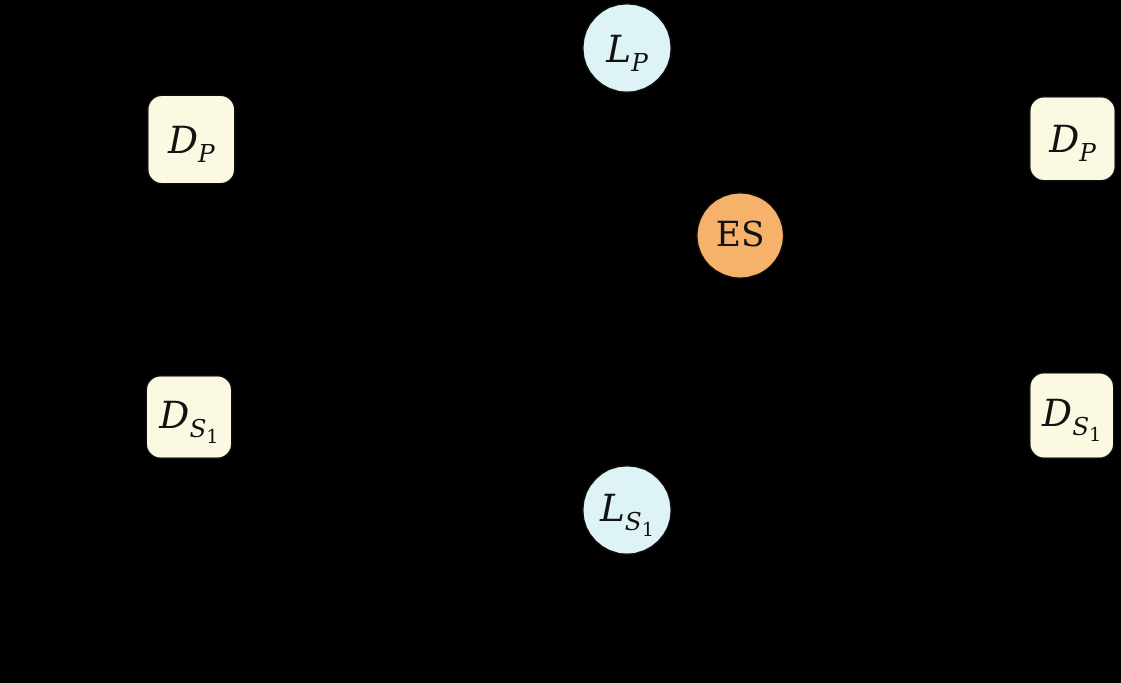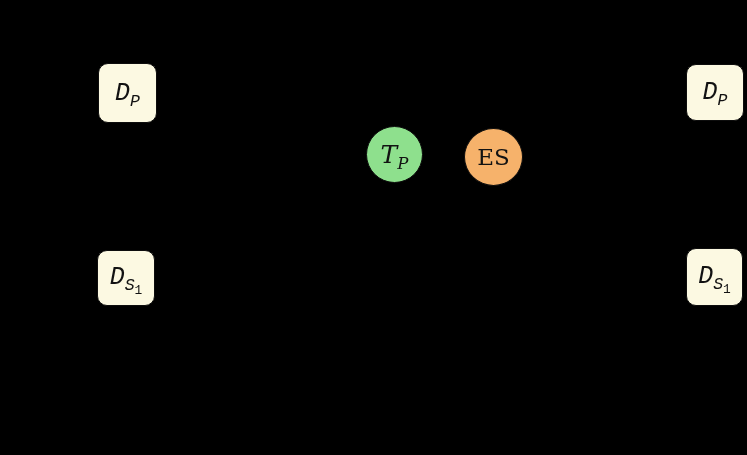--- a/index.html
+++ b/index.html
@@ -21,21 +21,21 @@
     align-items: center;
     justify-content: center;
     box-sizing: border-box;
     border: 1px solid #0d0d0d;
     color: #121212;
   }
   .shape-circle { border-radius: 50%; }
   .shape-square { border-radius: 10px; }
 
   .fill-link  { background: #ddf3f6; }
-  .fill-data  { background: #fcf9e2; font-family: Liberation Mono, monospace; }
+  .fill-data  { background: #fcf9e2; }
   .fill-train { background: #8ee08d; }
   .fill-es    { background: #f6b26b; }
 
   .label {
     font-size: 25px;
     line-height: 1;
     white-space: nowrap;
     user-select: none;
   }
   .label .it { font-style: italic; }
@@ -57,39 +57,42 @@
   #node-es       { left: 464px; top: 128px; width: 59px; height: 58px; }
   #node-ds1-left { left:  97px; top: 250px; width: 58px; height: 56px; }
   #node-ds1-right{ left: 686px; top: 248px; width: 57px; height: 58px; }
   #node-ls1      { left: 388px; top: 310px; width: 60px; height: 60px; }
 </style>
 </head>
 <body>
 
 <div class="canvas">
 
+  <div id="node-lp" class="node shape-circle fill-link">
+    <span class="label"><span class="it">L</span><sub><span class="it">P</span></sub></span>
+  </div>
 
   <div id="node-dp-left" class="node shape-square fill-data">
     <span class="label"><span class="it">D</span><sub><span class="it">P</span></sub></span>
   </div>
 
   <div id="node-dp-right" class="node shape-square fill-data">
     <span class="label"><span class="it">D</span><sub><span class="it">P</span></sub></span>
   </div>
 
-  <div id="node-tp" class="node shape-circle fill-train">
-    <span class="label"><span class="it">T</span><sub><span class="it">P</span></sub></span>
-  </div>
 
   <div id="node-es" class="node shape-circle fill-es">
     <span class="label label-lg"><span>ES</span></span>
   </div>
 
   <div id="node-ds1-left" class="node shape-square fill-data">
     <span class="label"><span class="it">D</span><sub><span class="it">S</span><sub>1</sub></sub></span>
   </div>
 
   <div id="node-ds1-right" class="node shape-square fill-data">
     <span class="label"><span class="it">D</span><sub><span class="it">S</span><sub>1</sub></sub></span>
   </div>
 
+  <div id="node-ls1" class="node shape-circle fill-link">
+    <span class="label"><span class="it">L</span><sub><span class="it">S</span><sub>1</sub></sub></span>
+  </div>
 
 </div>
 
 </body></html>

